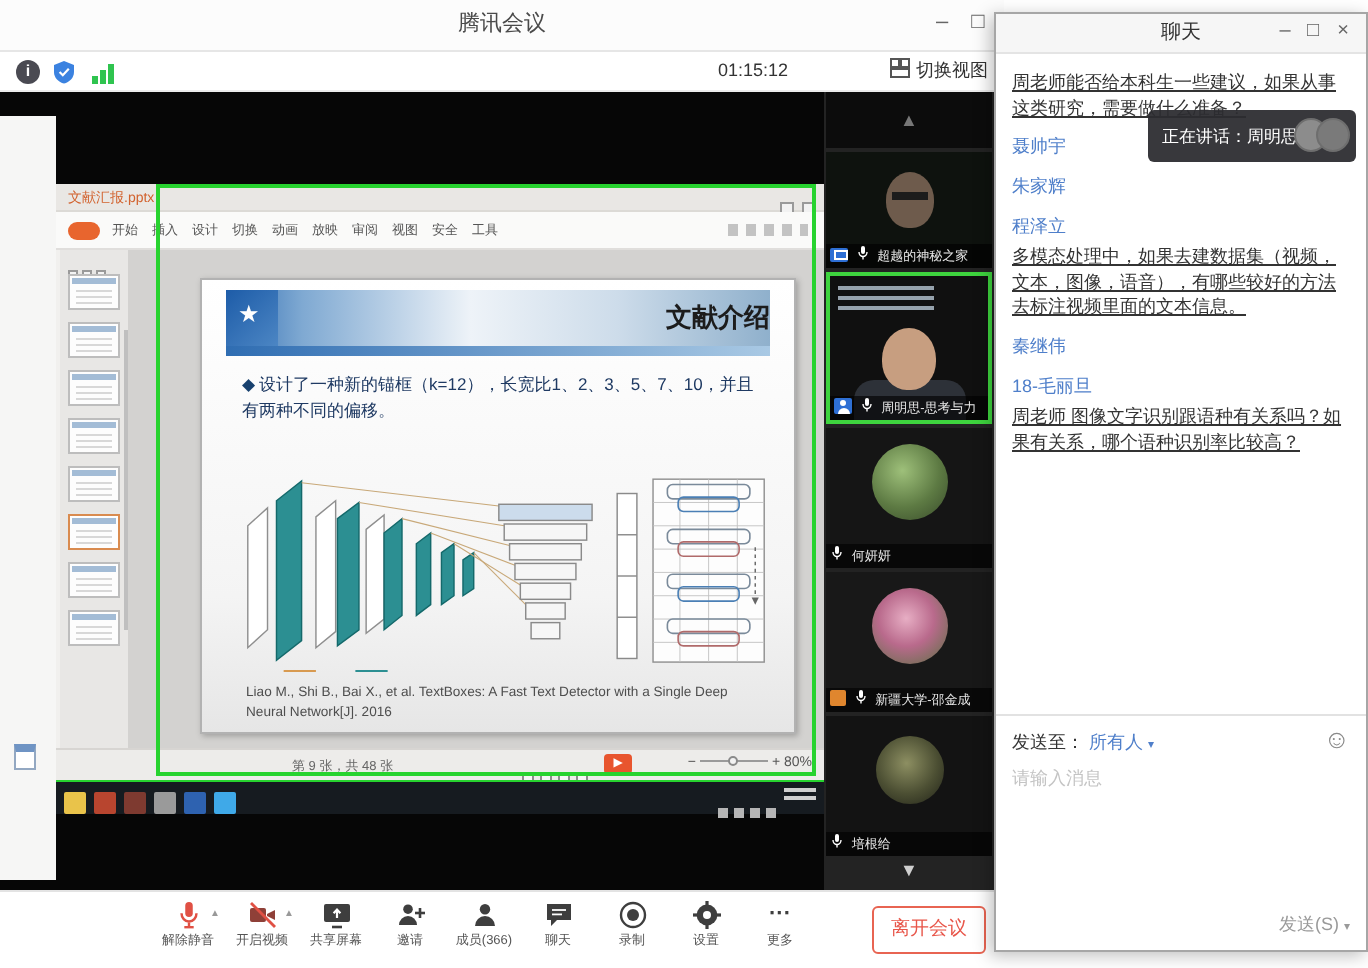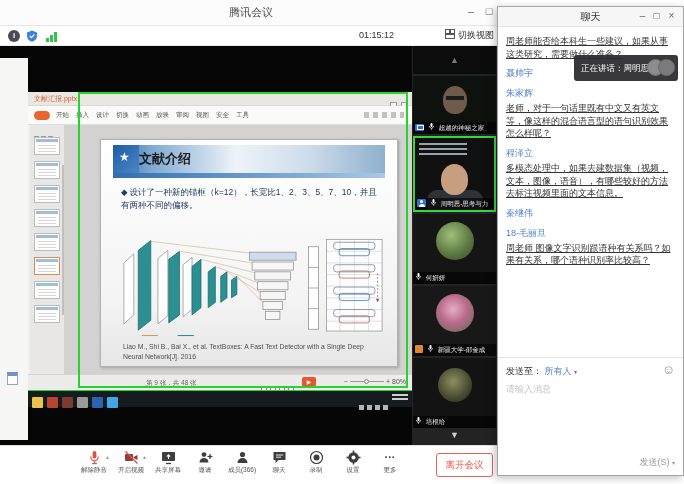--- a/index.html
+++ b/index.html
@@ -46,21 +46,21 @@
   .thumb::after { content:""; position:absolute; left:3px; right:3px; top:7px; height:7px; background:repeating-linear-gradient(#d8d8d8 0 1px,transparent 1px 3px); }
   .thumb.sel { border:1px solid #d98b4f; }
   .tscroll { position:absolute; right:0; top:40px; width:2px; height:150px; background:#bfbfbf; }
   .wcanvas { position:absolute; left:36px; top:0; width:348px; height:249px; background:#d3d2d0; }
 
   
   .slide { position:absolute; left:36px; top:14px; width:298px; height:228px; background:linear-gradient(180deg,#ffffff 0%,#f4f4f4 70%,#e6e6e6 100%); border:1px solid #b2b2b2; box-shadow:1px 1px 3px rgba(0,0,0,.25); }
   .banner { position:absolute; left:12px; right:12px; top:5px; height:28px; background:linear-gradient(90deg,#2e6cb2 0%,#7fa9d2 14%,#eef3f8 45%,#cddceA 72%,#8fb0cc 100%); }
   .banner .bluesq { position:absolute; left:0; top:0; width:26px; height:28px; background:linear-gradient(135deg,#1d5ca8,#4c86c4); }
   .banner .star { position:absolute; left:6px; top:5px; color:#fff; font-size:12px; }
-  .banner .stitle { position:absolute; left:26px; right:0; top:0; text-align:left; line-height:28px; font-size:13px; font-weight:bold; color:#1c1c1c; }
+  .banner .stitle { position:absolute; left:26px; right:0; top:0; text-align:right; line-height:28px; font-size:13px; font-weight:bold; color:#1c1c1c; }
   .bannerbar { position:absolute; left:12px; right:12px; top:33px; height:5px; background:linear-gradient(90deg,#2f6db2,#a9c9e4); }
   .bullets { position:absolute; left:20px; right:14px; top:46px; font-size:8.5px; line-height:1.5; color:#1f3a63; }
   .bullets p { margin-bottom:2px; }
   .bullets .dm { color:#17406e; margin-right:2px; }
   .fig { position:absolute; left:14px; top:96px; width:276px; height:104px; }
   .citation { position:absolute; left:22px; right:12px; top:202px; font-size:6.8px; line-height:1.4; color:#4e4e4e; }
 
   .wstatus { position:absolute; left:0; top:282px; width:384px; height:16px; background:#edecea; border-top:1px solid #d7d5d2; }
   .wstatus .sl { position:absolute; left:118px; top:4px; font-size:6.5px; color:#666; }
   .vicons { position:absolute; right:118px; top:4px; }
@@ -469,21 +469,20 @@
     <div class="cmsgs">
       <div>
         <div class="mname" style="margin-top:0;"></div>
         <div class="mtext">周老师能否给本科生一些建议，如果从事这类研究，需要做什么准备？</div>
       </div>
       <div>
         <div class="mname">聂帅宇</div>
       </div>
       <div>
         <div class="mname">朱家辉</div>
-        <div class="mtext">老师，对于一句话里既有中文又有英文等，像这样的混合语言型的语句识别效果怎么样呢？</div>
       </div>
       <div>
         <div class="mname">程泽立</div>
         <div class="mtext">多模态处理中，如果去建数据集（视频，文本，图像，语音），有哪些较好的方法去标注视频里面的文本信息。</div>
       </div>
       <div>
         <div class="mname">秦继伟</div>
       </div>
       <div>
         <div class="mname">18-毛丽旦</div>

